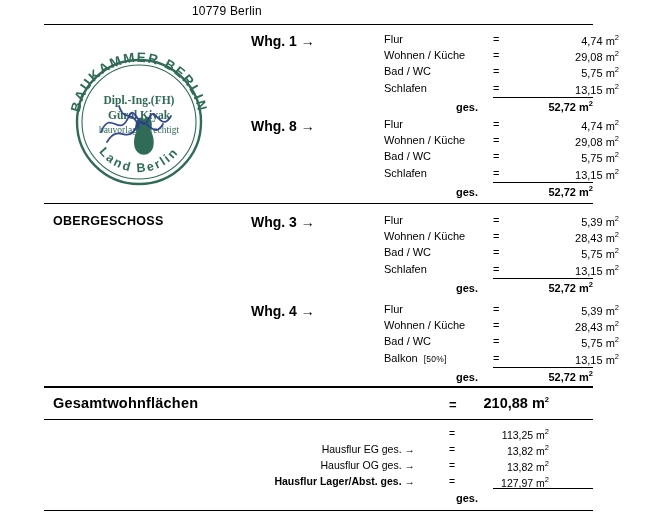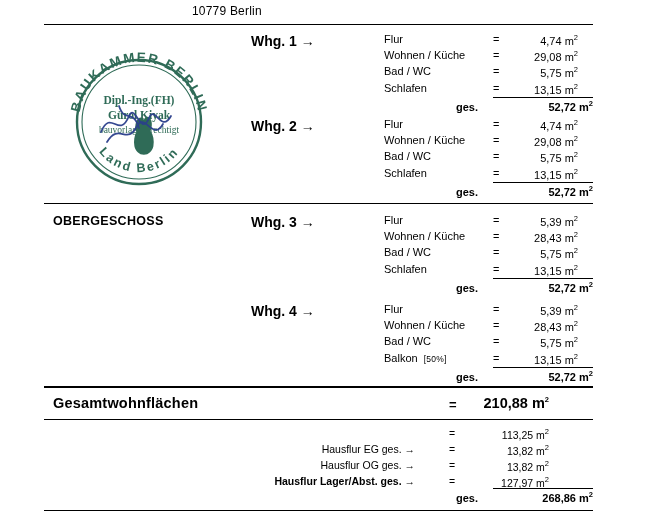--- a/index.html
+++ b/index.html
@@ -84,21 +84,21 @@
     letter-spacing: 0.2px;
   }
   .eq {
     position: absolute;
     left: 449px;
     top: 0;
     font-size: 11px;
   }
   .val {
     position: absolute;
-    left: 434px;
+    left: 475px;
     top: 0;
     width: 100px;
     text-align: right;
     font-size: 11px;
     white-space: nowrap;
   }
   .sup {
     font-size: 7.5px;
     vertical-align: super;
   }
@@ -218,21 +218,21 @@
         <span class="eq">=</span>
         <span class="val">13,15 m<span class="sup">2</span></span>
       </div>
     </div>
     <div class="sumline" style="top:64px;"></div>
     <div class="ges-label" style="top:68px;">ges.</div>
     <div class="ges-val" style="top:66px;">52,72 m<span class="sup">2</span></div>
   </div>
 
   <div class="unit" style="top:118px;">
-    <div class="unit-name">Whg. 2 →</div>
+    <div class="unit-name">Whg. 8 →</div>
     <div class="rooms">
       <div class="room">
         <span class="room-name">Flur</span>
         <span class="eq">=</span>
         <span class="val">4,74 m<span class="sup">2</span></span>
       </div>
       <div class="room">
         <span class="room-name">Wohnen / Küche</span>
         <span class="eq">=</span>
         <span class="val">29,08 m<span class="sup">2</span></span>
@@ -333,21 +333,20 @@
   <div class="frow-label" style="top:459px;">Hausflur OG ges. →</div>
   <div class="frow-eq" style="top:459px;">=</div>
   <div class="frow-val" style="top:459px;">13,82 m<span class="sup">2</span></div>
 
   <div class="frow-label" style="top:475px;font-weight:bold;">Hausflur Lager/Abst. ges. →</div>
   <div class="frow-eq" style="top:475px;">=</div>
   <div class="frow-val" style="top:475px;">127,97 m<span class="sup">2</span></div>
 
   <div class="sumline" style="left:493px; top:488px; width:100px;"></div>
   <div class="ges-label" style="left:456px; top:492px;">ges.</div>
-  <div class="ges-val" style="left:493px; top:490px;">268,86 m<span class="sup">2</span></div>
 
   <div class="rule thin" style="top:510px;"></div>
 
   <div class="stamp">
     <svg width="152" height="152" viewBox="0 0 152 152" xmlns="http://www.w3.org/2000/svg">
       <defs>
         <path id="arcTop" d="M 16,76 A 60,60 0 0 1 136,76" fill="none"></path>
         <path id="arcBot" d="M 26,76 A 50,50 0 0 0 126,76" fill="none"></path>
       </defs>
       <circle cx="76" cy="76" r="62" fill="none" stroke="#2f6b57" stroke-width="2.4"></circle>

